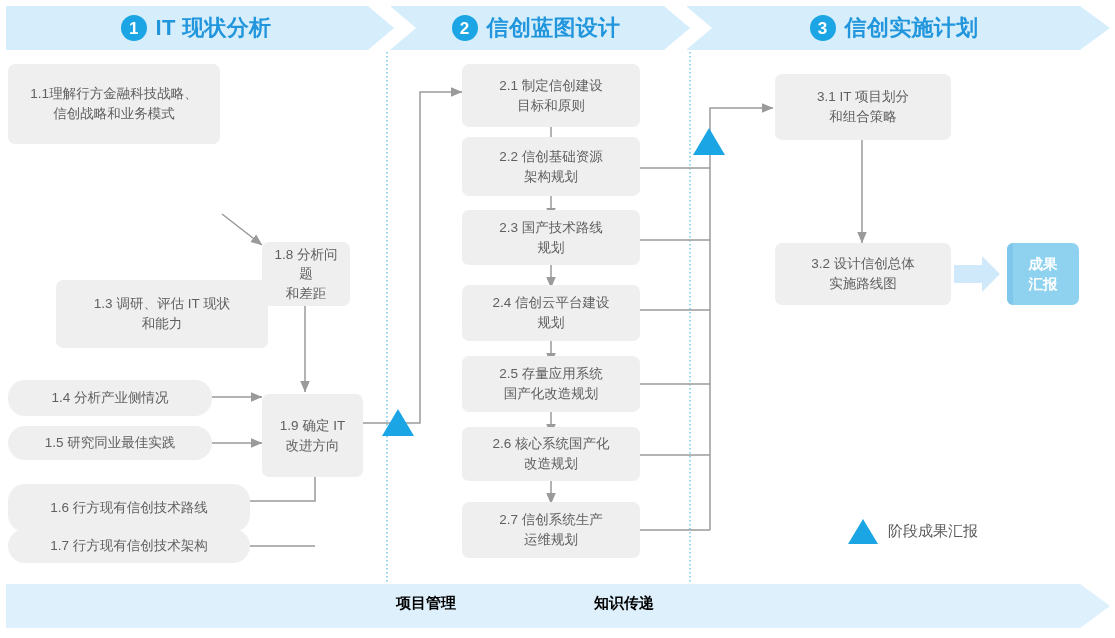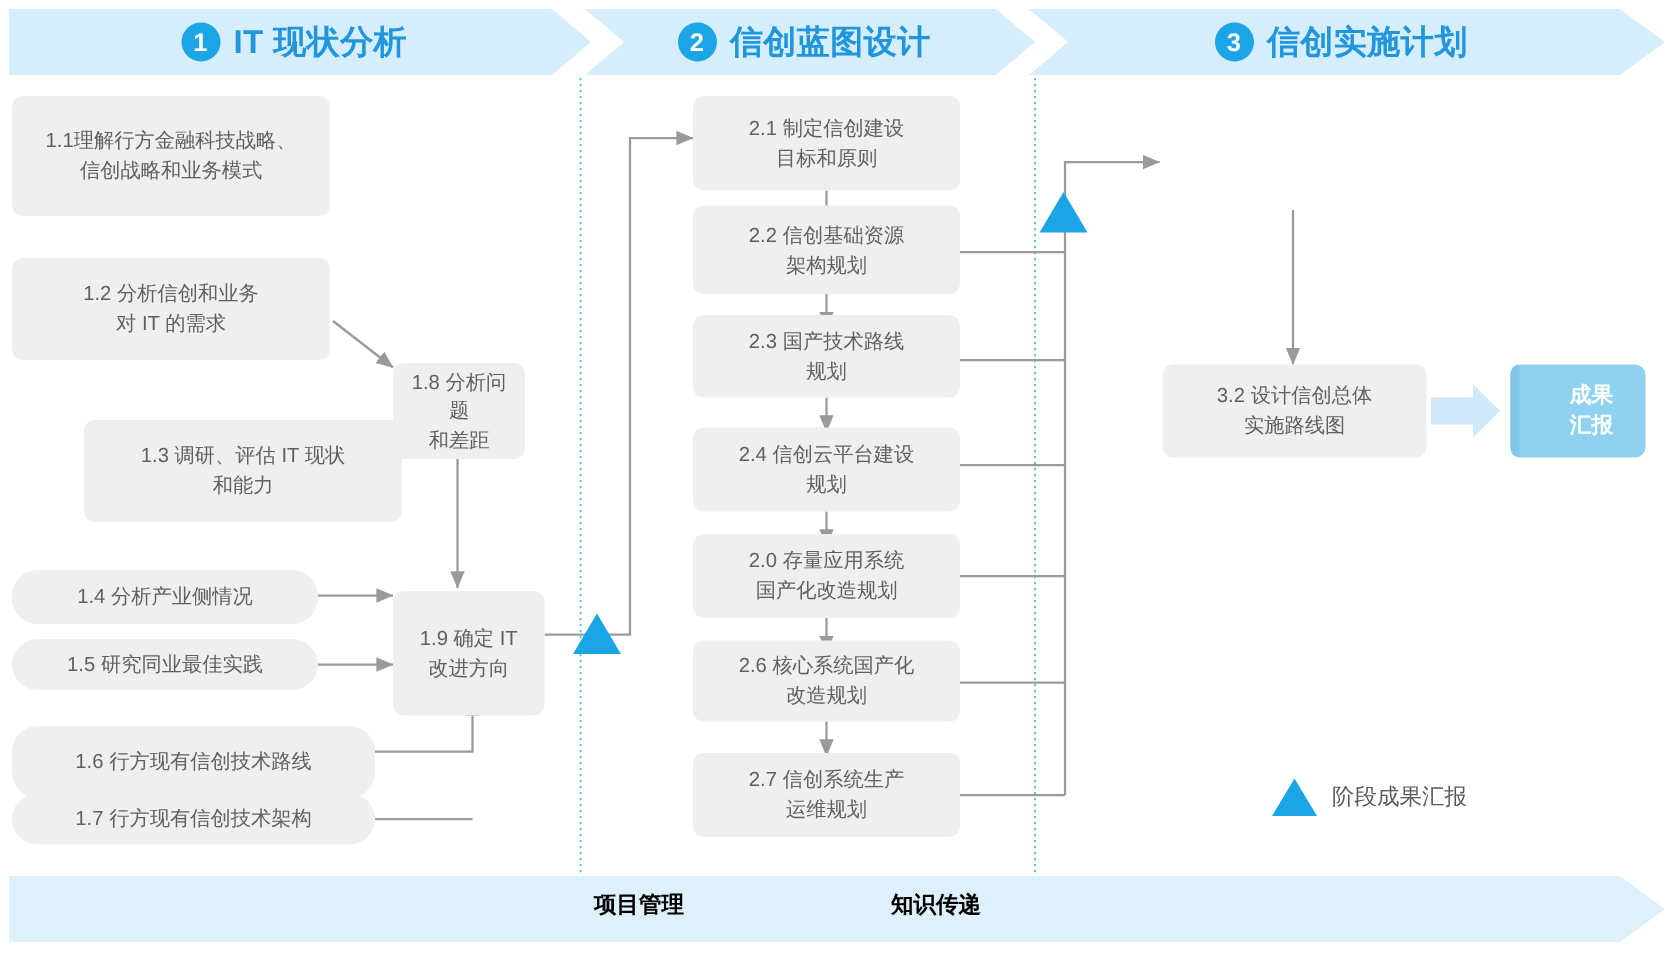--- a/index.html
+++ b/index.html
@@ -83,21 +83,20 @@
     border-radius: 7px;
     color: #ffffff;
     font-weight: bold;
     font-size: 14.5px;
     line-height: 1.4;
     display: flex;
     align-items: center;
     justify-content: center;
     text-align: center;
     white-space: pre-line;
-    padding-left: 18px;
   }
   .badge-result::before {
     content: "";
     position: absolute;
     left: 0; top: 0; bottom: 0;
     width: 6px;
     background: #7ec6ea;
     border-radius: 7px 0 0 7px;
   }
 
@@ -227,48 +226,48 @@
       <line x1="862" y1="140" x2="862" y2="243" marker-end="url(#ah)"></line>
     </g>
 
     <g>
       <path d="M 954 265 L 982 265 L 982 256 L 1000 274 L 982 292 L 982 283 L 954 283 Z" fill="#cfe9fa"></path>
     </g>
   </svg>
 
   <div class="box" style="left:8px;  top:64px;  width:212px; height:80px;">1.1理解行方金融科技战略、
 信创战略和业务模式</div>
-  <div class="box" style="left:8px;  top:172px; width:212px; height:68px;">1.2 分析信创和业务
-对 IT 的需求</div>
   <div class="box" style="left:8px;  top:280px; width:212px; height:68px;margin-left:48px;">1.3 调研、评估 IT 现状
 和能力</div>
   <div class="box" style="left:8px;  top:380px; width:204px; height:36px; border-radius:17px;">1.4 分析产业侧情况</div>
   <div class="box" style="left:8px;  top:426px; width:204px; height:34px; border-radius:17px;">1.5 研究同业最佳实践</div>
   <div class="box" style="left:8px;  top:484px; width:242px; height:48px; border-radius:17px;">1.6 行方现有信创技术路线</div>
   <div class="box" style="left:8px;  top:529px; width:242px; height:34px; border-radius:17px;">1.7 行方现有信创技术架构</div>
   <div class="box" style="left:262px; top:228px; width:88px;  height:64px;margin-top:14px;">1.8 分析问题
 和差距</div>
   <div class="box" style="left:262px; top:394px; width:101px; height:83px;">1.9 确定 IT
 改进方向</div>
 
   <div class="box" style="left:462px; top:64px;  width:178px; height:63px;">2.1 制定信创建设
 目标和原则</div>
   <div class="box" style="left:462px; top:137px; width:178px; height:59px;">2.2 信创基础资源
 架构规划</div>
   <div class="box" style="left:462px; top:210px; width:178px; height:55px;">2.3 国产技术路线
 规划</div>
   <div class="box" style="left:462px; top:285px; width:178px; height:56px;">2.4 信创云平台建设
 规划</div>
-  <div class="box" style="left:462px; top:356px; width:178px; height:56px;">2.0 存量应用系统
+  <div class="box" style="left:462px; top:356px; width:178px; height:56px;">2.5 存量应用系统
 国产化改造规划</div>
   <div class="box" style="left:462px; top:427px; width:178px; height:54px;">2.6 核心系统国产化
 改造规划</div>
   <div class="box" style="left:462px; top:502px; width:178px; height:56px;">2.7 信创系统生产
 运维规划</div>
 
+  <div class="box" style="left:775px; top:74px;  width:176px; height:66px;">3.1 IT 项目划分
+和组合策略</div>
   <div class="box" style="left:775px; top:243px; width:176px; height:62px;text-align:center;">3.2 设计信创总体
 实施路线图</div>
 
   <div class="badge-result" style="left:1007px; top:243px; width:72px; height:62px;">成果
 汇报</div>
 
   <div class="milestone" style="left:382px; top:409px;"></div>
   <div class="milestone" style="left:693px; top:128px;"></div>
 
   <div class="legend" style="left:848px; top:519px;">

